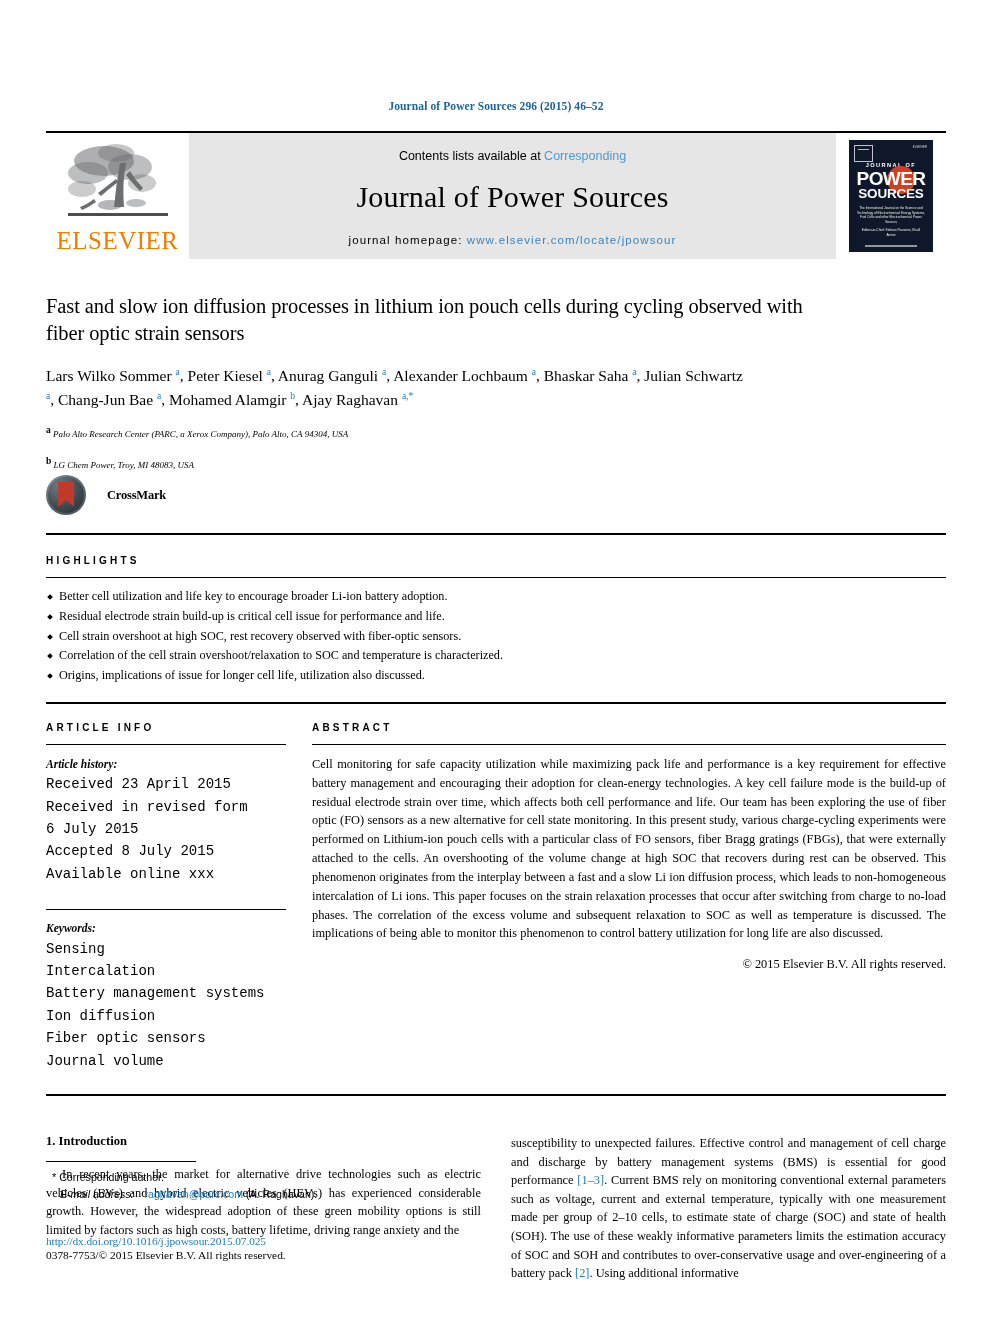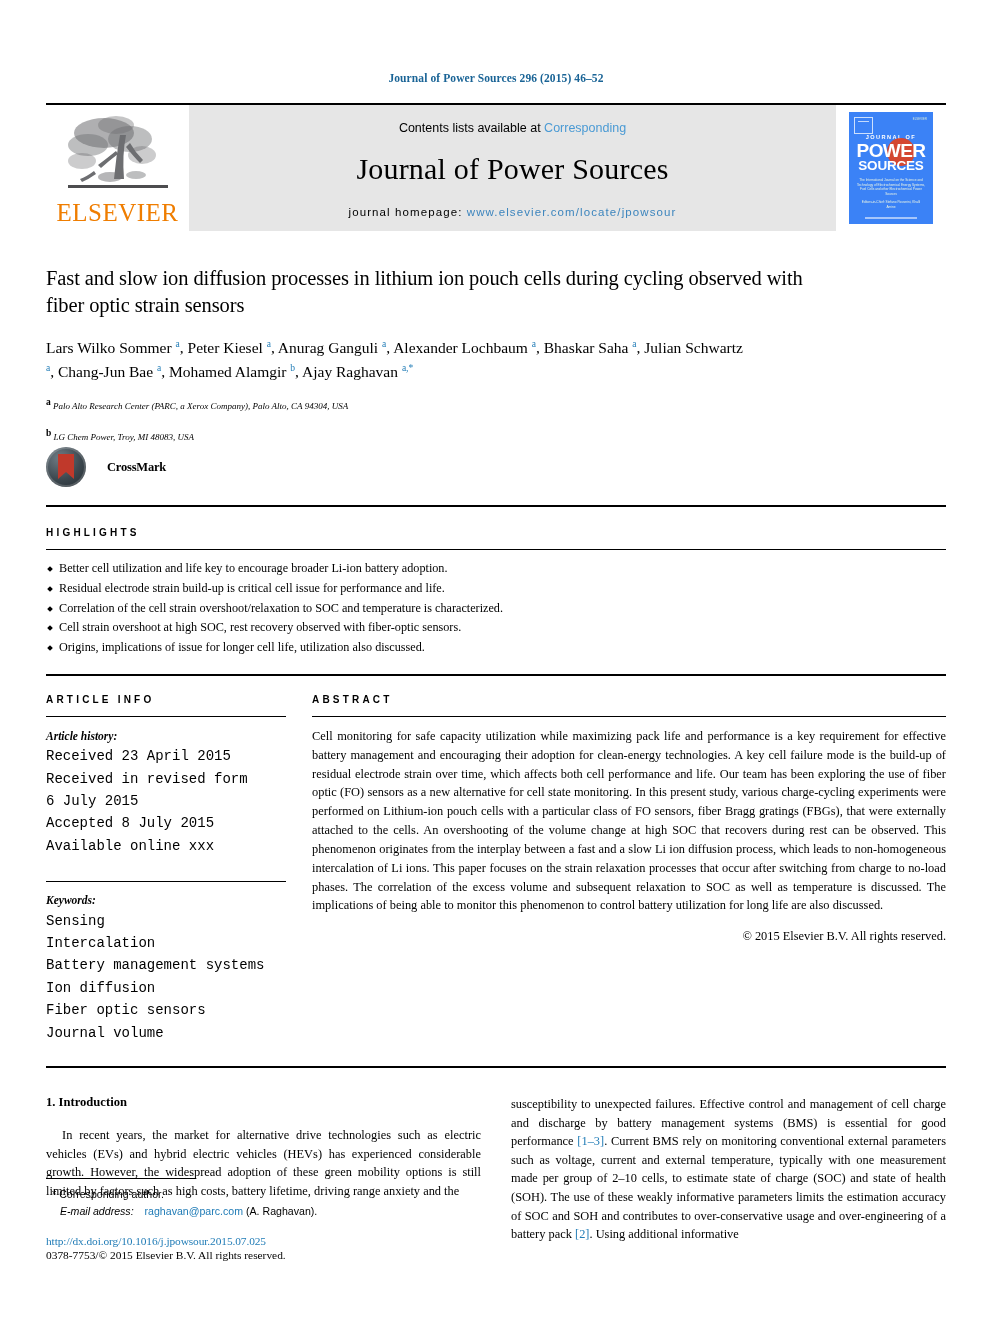--- a/index.html
+++ b/index.html
@@ -22,21 +22,21 @@
   }
 
   
   .running-head {
     text-align: center;
     color: #1a6496;
     font-family: "Liberation Serif", serif;
     font-weight: bold;
     font-size: 11.5px;
     letter-spacing: .1px;
-    padding-top: 72px;
+    padding-top: 100px;
   }
 
   
   .masthead {
     margin: 19px 46px 0 46px;
     border-top: 2.5px solid #000;
     display: flex;
     align-items: stretch;
     height: 126px;
   }
@@ -95,21 +95,21 @@
   .cover-cell {
     width: 110px;
     flex: none;
     display: flex;
     align-items: center;
     justify-content: center;
   }
   .cover {
     width: 84px;
     height: 112px;
-    background: #3b82f6;
+    background: #0f172a;
     position: relative;
     box-sizing: border-box;
     overflow: hidden;
     font-family: "Liberation Sans", sans-serif;
   }
   .cover .el-box {
     position: absolute;
     left: 5px; top: 5px;
     width: 17px; height: 15px;
     border: 1px solid rgba(255,255,255,.75);
@@ -311,21 +311,21 @@
   .copyright {
     font-family: "Liberation Serif", serif;
     font-size: 12.4px;
     text-align: right;
     margin-top: 14px;
   }
 
   
   .body-wrap {
     margin: 0 46px;
-    padding-top: 27px;
+    padding-top: 38px;
     display: flex;
     gap: 30px;
   }
   .col { flex: 1 1 0; }
   h2.sec-head {
     font-family: "Liberation Serif", serif;
     font-size: 12.6px;
     font-weight: bold;
     margin: 0 0 16px 0;
   }
@@ -357,21 +357,21 @@
     font-size: 10.6px;
     line-height: 1.55;
   }
   .foot-line .star { font-size: 11px; }
   .foot-em { font-style: italic; }
   .mail { color: #1f7bb6; margin-left: 8px; }
   .doi {
     font-family: "Liberation Serif", serif;
     font-size: 11.4px;
     color: #1f7bb6;
-    margin-top: 16px;
+    margin-top: 33px;
     letter-spacing: -.1px;
   }
   .issn {
     font-family: "Liberation Serif", serif;
     font-size: 11.4px;
     margin-top: 2px;
   }
 </style>
 </head>
 <body>
@@ -454,22 +454,22 @@
 
   <div style="height:18px"></div>
   <div class="rule-thick"></div>
 
   <div class="highlights">
     <div class="sec-label">Highlights</div>
     <div class="inner-rule"></div>
     <ul class="hl-list">
       <li>Better cell utilization and life key to encourage broader Li-ion battery adoption.</li>
       <li>Residual electrode strain build-up is critical cell issue for performance and life.</li>
+      <li>Cell strain overshoot at high SOC, rest recovery observed with fiber-optic sensors.</li>
       <li>Correlation of the cell strain overshoot/relaxation to SOC and temperature is characterized.</li>
-      <li>Cell strain overshoot at high SOC, rest recovery observed with fiber-optic sensors.</li>
       <li>Origins, implications of issue for longer cell life, utilization also discussed.</li>
     </ul>
   </div>
 
   <div style="height:16px"></div>
   <div class="rule-thick"></div>
 
   <div class="info-abstract">
 
     <div class="info-col">

